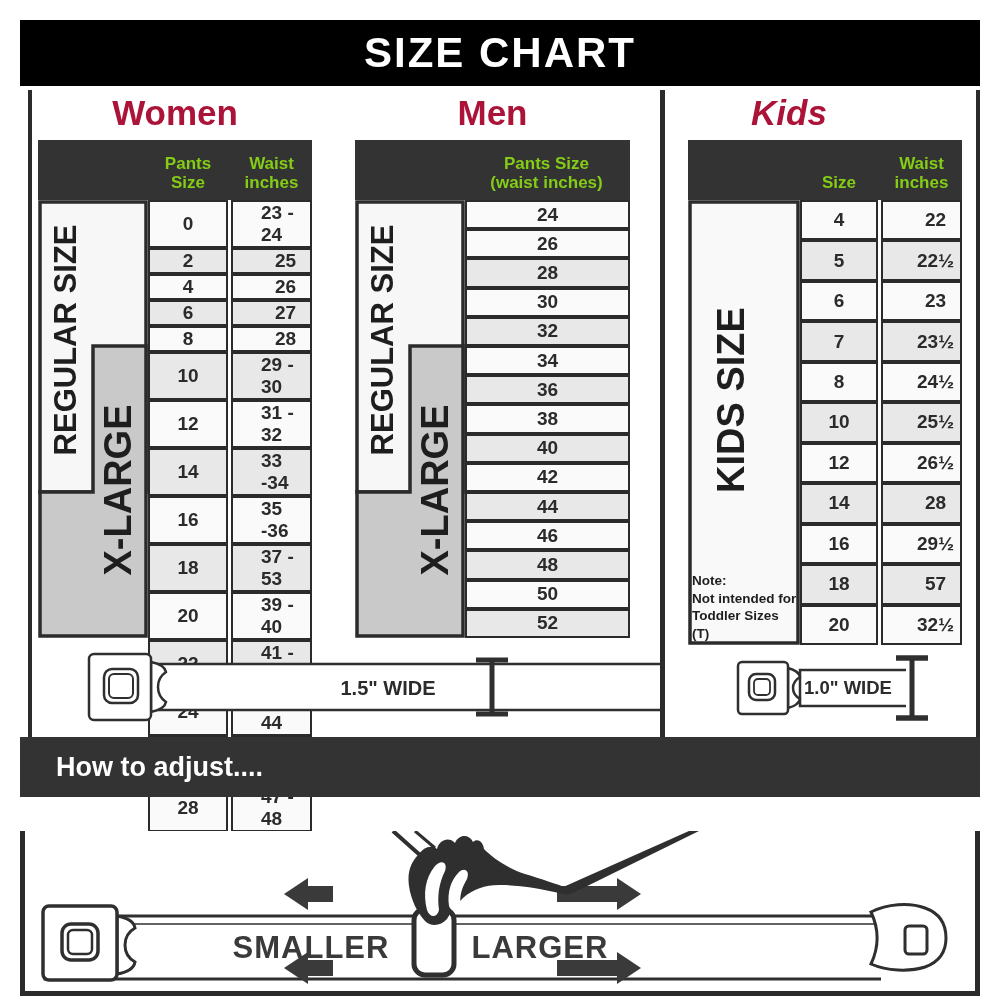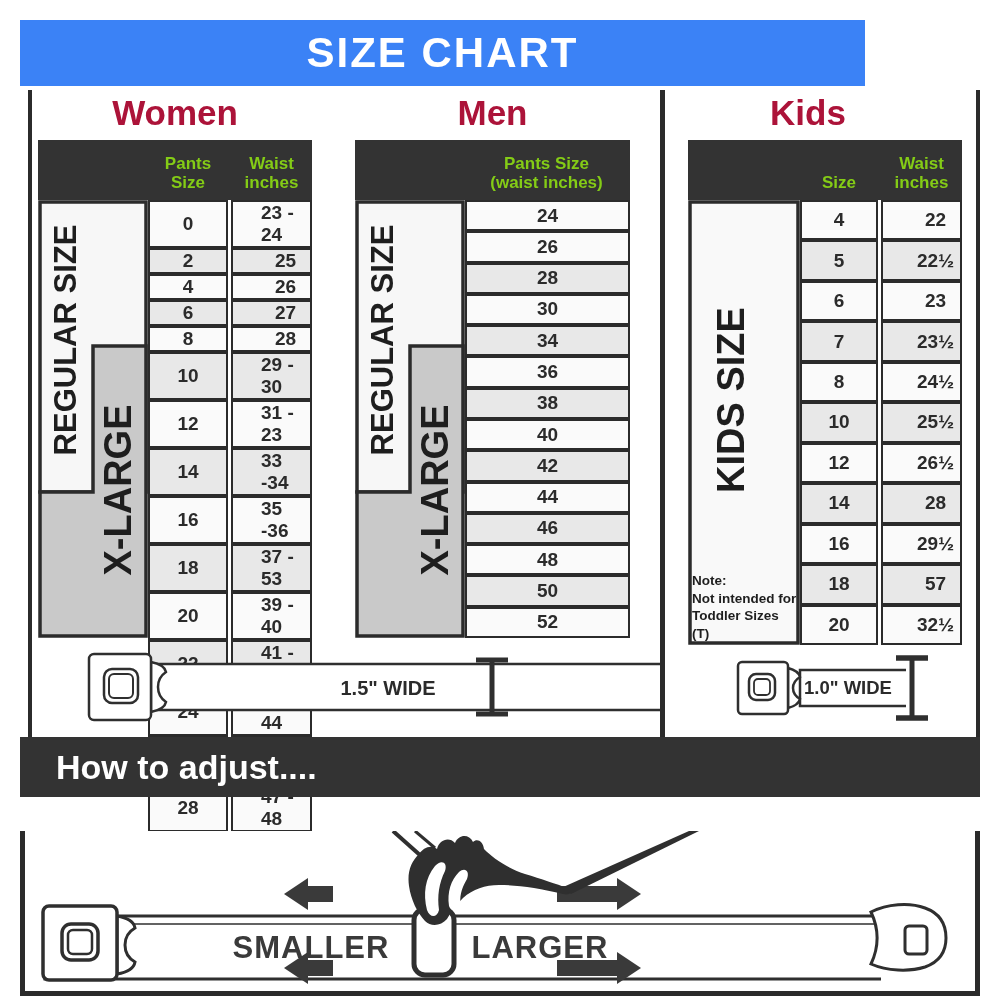--- a/index.html
+++ b/index.html
@@ -1,31 +1,31 @@
 <!DOCTYPE html>
 <html><head>
 <meta charset="utf-8">
 <style>
   html,body{margin:0;padding:0;background:#fff;}
   .page{position:relative;width:1000px;height:1000px;background:#fff;
         font-family:"Liberation Sans",sans-serif;font-weight:bold;color:#2b2b2b;overflow:hidden;}
 
   
-  .titlebar{position:absolute;left:20px;top:20px;width:845px;height:66px;background:#3b82f6;
+  .titlebar{position:absolute;left:20px;top:20px;width:960px;height:66px;background:#000000;
             display:flex;align-items:center;justify-content:center;}
   .titlebar span{color:#fff;font-size:42px;letter-spacing:2px;}
 
   
   .mid{position:absolute;left:28px;top:90px;width:944px;height:647px;box-sizing:content-box;
        border-left:4px solid #2b2b2b;border-right:4px solid #2b2b2b;background:#fff;}
   .divider{position:absolute;left:628px;top:0;width:5px;height:647px;background:#2b2b2b;}
   .col-title{position:absolute;top:3px;height:44px;text-align:center;font-size:35px;color:#AC1339;}
   .t-women{left:6px;width:274px;}
   .t-men{left:323px;width:275px;}
-  .t-kids{left:639px;width:274px;}
+  .t-kids{left:620px;width:274px;font-style:italic;}
 
   
   .table{position:absolute;}
   .tbl-women{left:6px;top:50px;width:274px;height:498px;}
   .tbl-men{left:323px;top:50px;width:275px;height:498px;}
   .tbl-kids{left:656px;top:50px;width:274px;height:505px;}
   .thead{position:absolute;left:0;top:0;right:0;height:60px;background:#333333;}
   .hl{position:absolute;bottom:7px;text-align:center;color:#84cc16;font-size:17px;line-height:1.15;}
   .pre{white-space:pre-line;}
   .tbl-women .hl-c1{left:110px;width:80px;}
@@ -57,21 +57,21 @@
              color:#1e1e1e;text-align:left;}
 
   .belt{position:absolute;}
   .belt-adult{left:0;top:558px;width:630px;height:88px;}
   .belt-kids{left:658px;top:558px;width:270px;height:88px;}
   .belt-label{font-family:"Liberation Sans",sans-serif;font-weight:bold;fill:#2b2b2b;}
 
   
   .adjustband{position:absolute;left:20px;top:737px;width:960px;height:60px;background:#333333;
               display:flex;align-items:center;}
-  .adjustband span{color:#fff;font-size:34px;margin-left:36px;}
+  .adjustband span{color:#fff;font-size:27px;margin-left:36px;}
   .illus{position:absolute;left:20px;top:831px;width:960px;height:165px;box-sizing:border-box;
          border:5px solid #2b2b2b;border-top:none;background:#fff;}
   .illus svg{display:block;}
   .illus-label{font-family:"Liberation Sans",sans-serif;font-weight:bold;fill:#3a3a3a;letter-spacing:1px;}
 </style>
 </head>
 <body>
 
 <div class="page">
 
@@ -126,21 +126,21 @@
             <div class="cell c2">28</div>
           </div>
 
           <div class="row">
             <div class="cell c1">10</div>
             <div class="cell c2">29 - 30</div>
           </div>
 
           <div class="row">
             <div class="cell c1">12</div>
-            <div class="cell c2">31 - 23</div>
+            <div class="cell c2">31 - 32</div>
           </div>
 
           <div class="row">
             <div class="cell c1">14</div>
             <div class="cell c2">33 -34</div>
           </div>
 
           <div class="row">
             <div class="cell c1">16</div>
             <div class="cell c2">35 -36</div>
@@ -202,20 +202,23 @@
           </div>
 
           <div class="row">
             <div class="cell cm">28</div>
           </div>
 
           <div class="row">
             <div class="cell cm">30</div>
           </div>
 
+          <div class="row">
+            <div class="cell cm">32</div>
+          </div>
 
           <div class="row">
             <div class="cell cm">34</div>
           </div>
 
           <div class="row">
             <div class="cell cm">36</div>
           </div>
 
           <div class="row">

